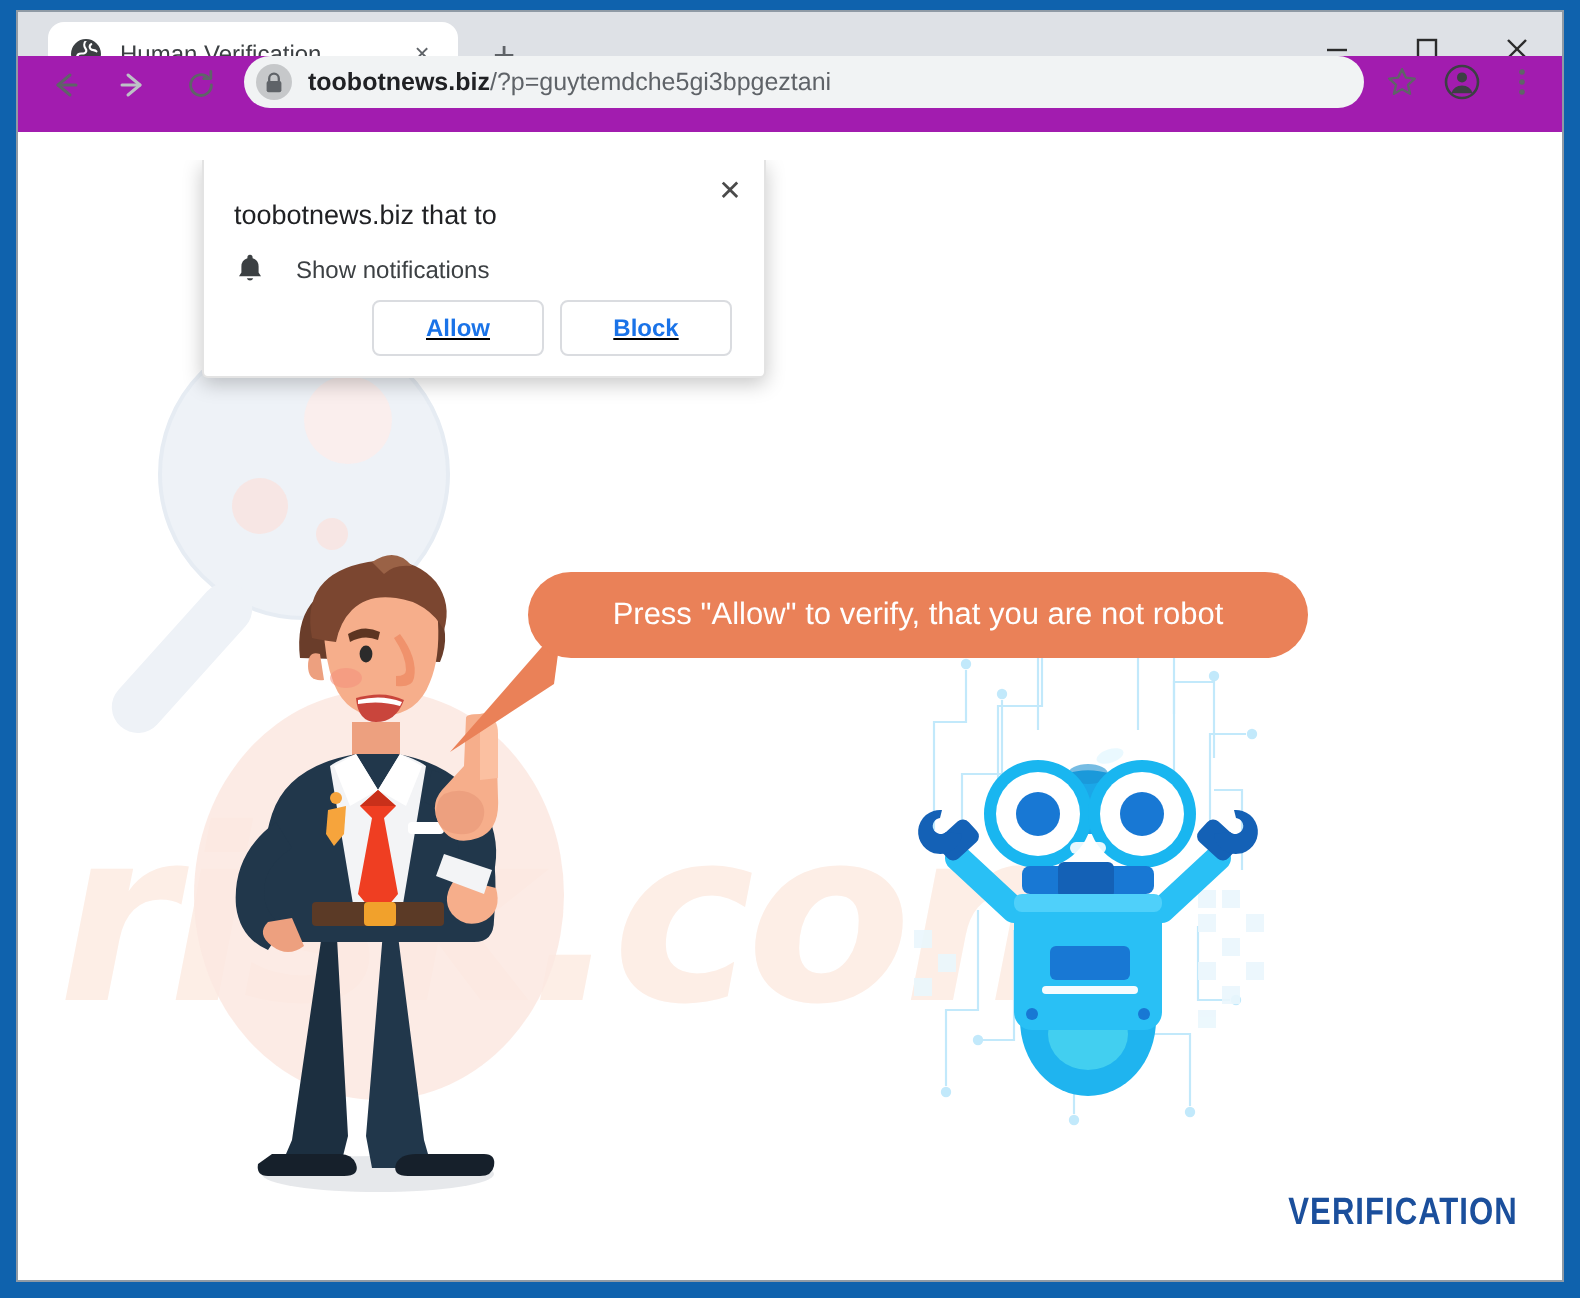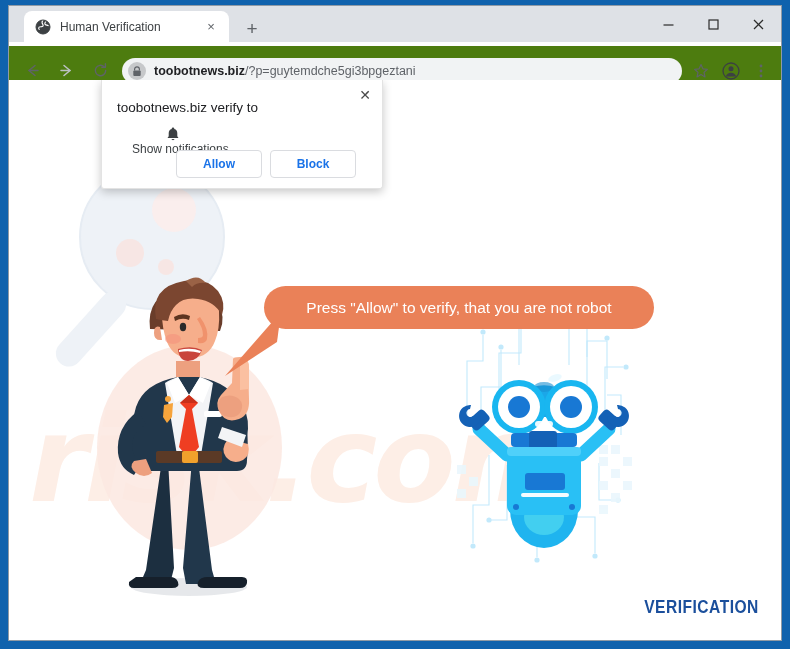--- a/index.html
+++ b/index.html
@@ -56,22 +56,22 @@
   #wincontrols{
     position:absolute;right:0;top:0;height:36px;display:flex;
   }
   #wincontrols .wc{
     width:45px;height:36px;display:flex;align-items:center;justify-content:center;
     color:#2b2b2b;cursor:pointer;
   }
 
   
   #toolbar{
-    position:absolute;left:0;top:40px;width:100%;height:38px;
-    background:#4d7c0f;display:flex;align-items:flex-end;
+    position:absolute;left:0;top:22px;width:100%;height:38px;
+    background:#a21caf;display:flex;align-items:flex-start;
   }
   .nav-btn{
     width:28px;height:28px;margin-left:6px;flex:0 0 28px;
     display:flex;align-items:center;justify-content:center;
     cursor:pointer;border-radius:50%;
   }
   .nav-btn.first{margin-left:9px;}
   #omnibox{
     flex:1 1 auto;height:26px;margin:0 6px 0 8px;
     background:#f1f3f4;border-radius:13px;
@@ -169,26 +169,26 @@
   #perm-close{
     position:absolute;right:7px;top:5px;width:20px;height:20px;
     display:flex;align-items:center;justify-content:center;
     color:#4a4a4a;font-size:14px;cursor:pointer;line-height:1;
   }
   #perm-title{
     position:absolute;left:15px;top:20px;
     font-size:13.5px;color:#202124;
   }
   #perm-row{
-    position:absolute;left:15px;top:46px;display:flex;align-items:center;flex-direction:column;
+    position:absolute;left:15px;top:46px;display:flex;align-items:flex-end;
   }
   #perm-row .bell{width:16px;height:16px;flex:0 0 16px;}
   #perm-row .rowlabel{margin-left:15px;font-size:12px;color:#3c4043;}
   #perm-actions{
-    position:absolute;right:26px;bottom:10px;display:flex;gap:8px;
+    position:absolute;right:16px;bottom:10px;display:flex;gap:8px;text-decoration:underline;
   }
   .perm-btn{
     min-width:56px;height:26px;padding:0 14px;
     background:#ffffff;border:1px solid #dadce0;border-radius:4px;
     color:#1a73e8;font-size:12px;font-weight:600;
     display:flex;align-items:center;justify-content:center;
     cursor:pointer;font-family:"Liberation Sans",sans-serif;
   }
 </style>
 </head>
@@ -450,21 +450,21 @@
     </svg>
 
     <div id="bubble">
       <span id="bubble-text">Press "Allow" to verify, that you are not robot</span>
     </div>
 
     <div id="verification">VERIFICATION</div>
 
     <div id="perm-dialog">
       <div id="perm-close">✕</div>
-      <div id="perm-title">toobotnews.biz verify to</div>
+      <div id="perm-title">toobotnews.biz that to</div>
       <div id="perm-row">
         <span class="bell">
           <svg width="16" height="16" viewBox="0 0 16 16">
             <path d="M8 1.4 a1.3 1.3 0 0 1 1.3 1.3 v.4 a4.3 4.3 0 0 1 3 4.1 v3 l1.2 1.9 H2.5 L3.7 10.2 v-3 a4.3 4.3 0 0 1 3 -4.1 v-.4 A1.3 1.3 0 0 1 8 1.4 Z" fill="#3c4043"></path>
             <path d="M6.4 13.1 a1.7 1.7 0 0 0 3.2 0 Z" fill="#3c4043"></path>
           </svg>
         </span>
         <span class="rowlabel">Show notifications</span>
       </div>
       <div id="perm-actions">

